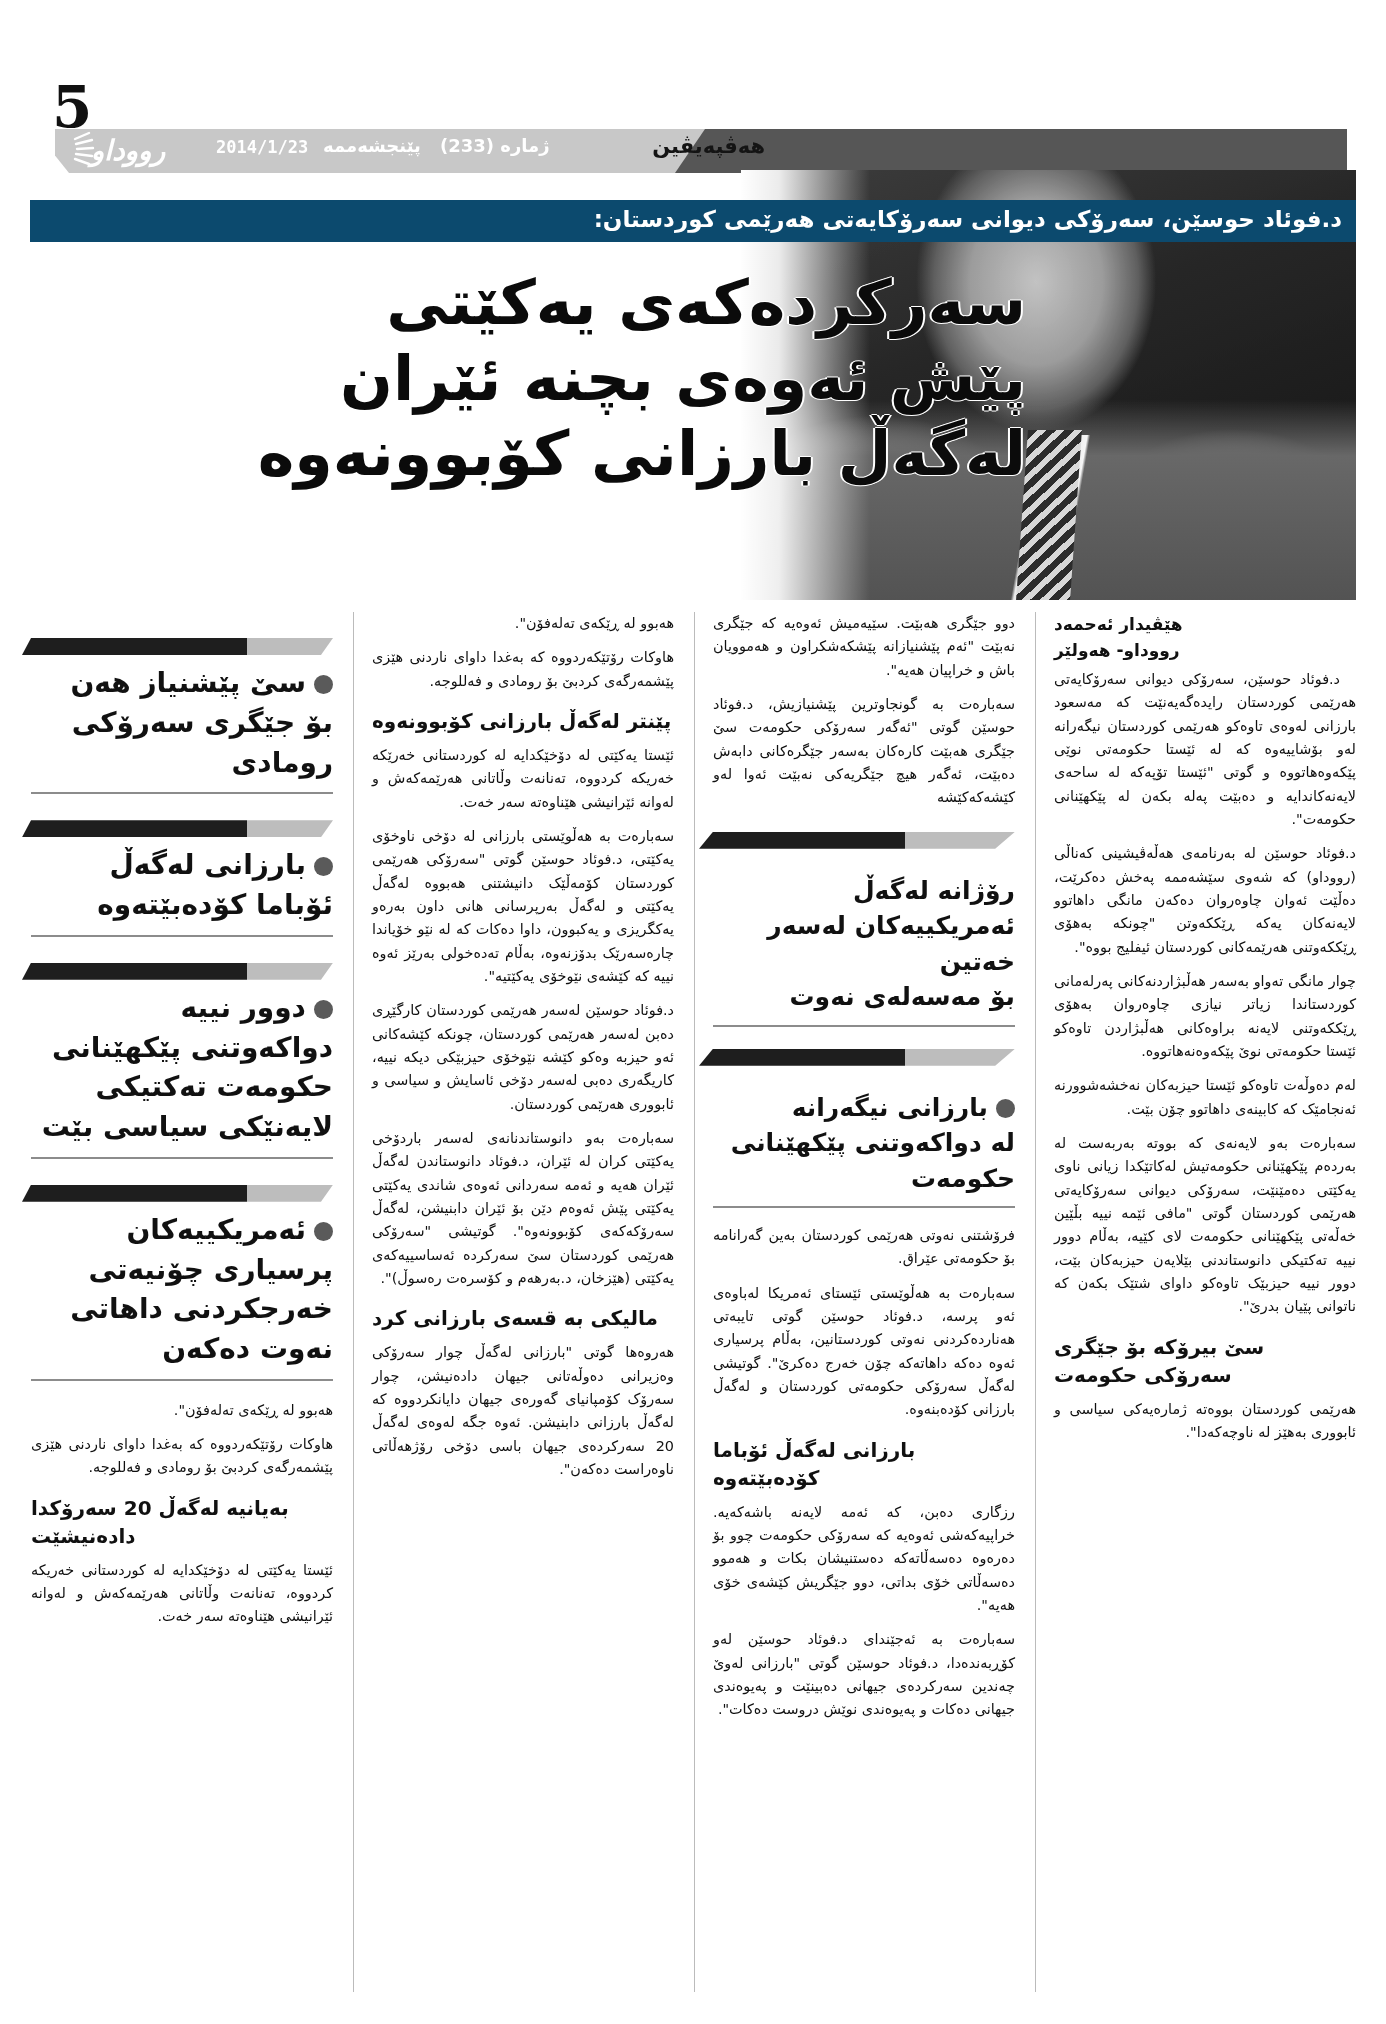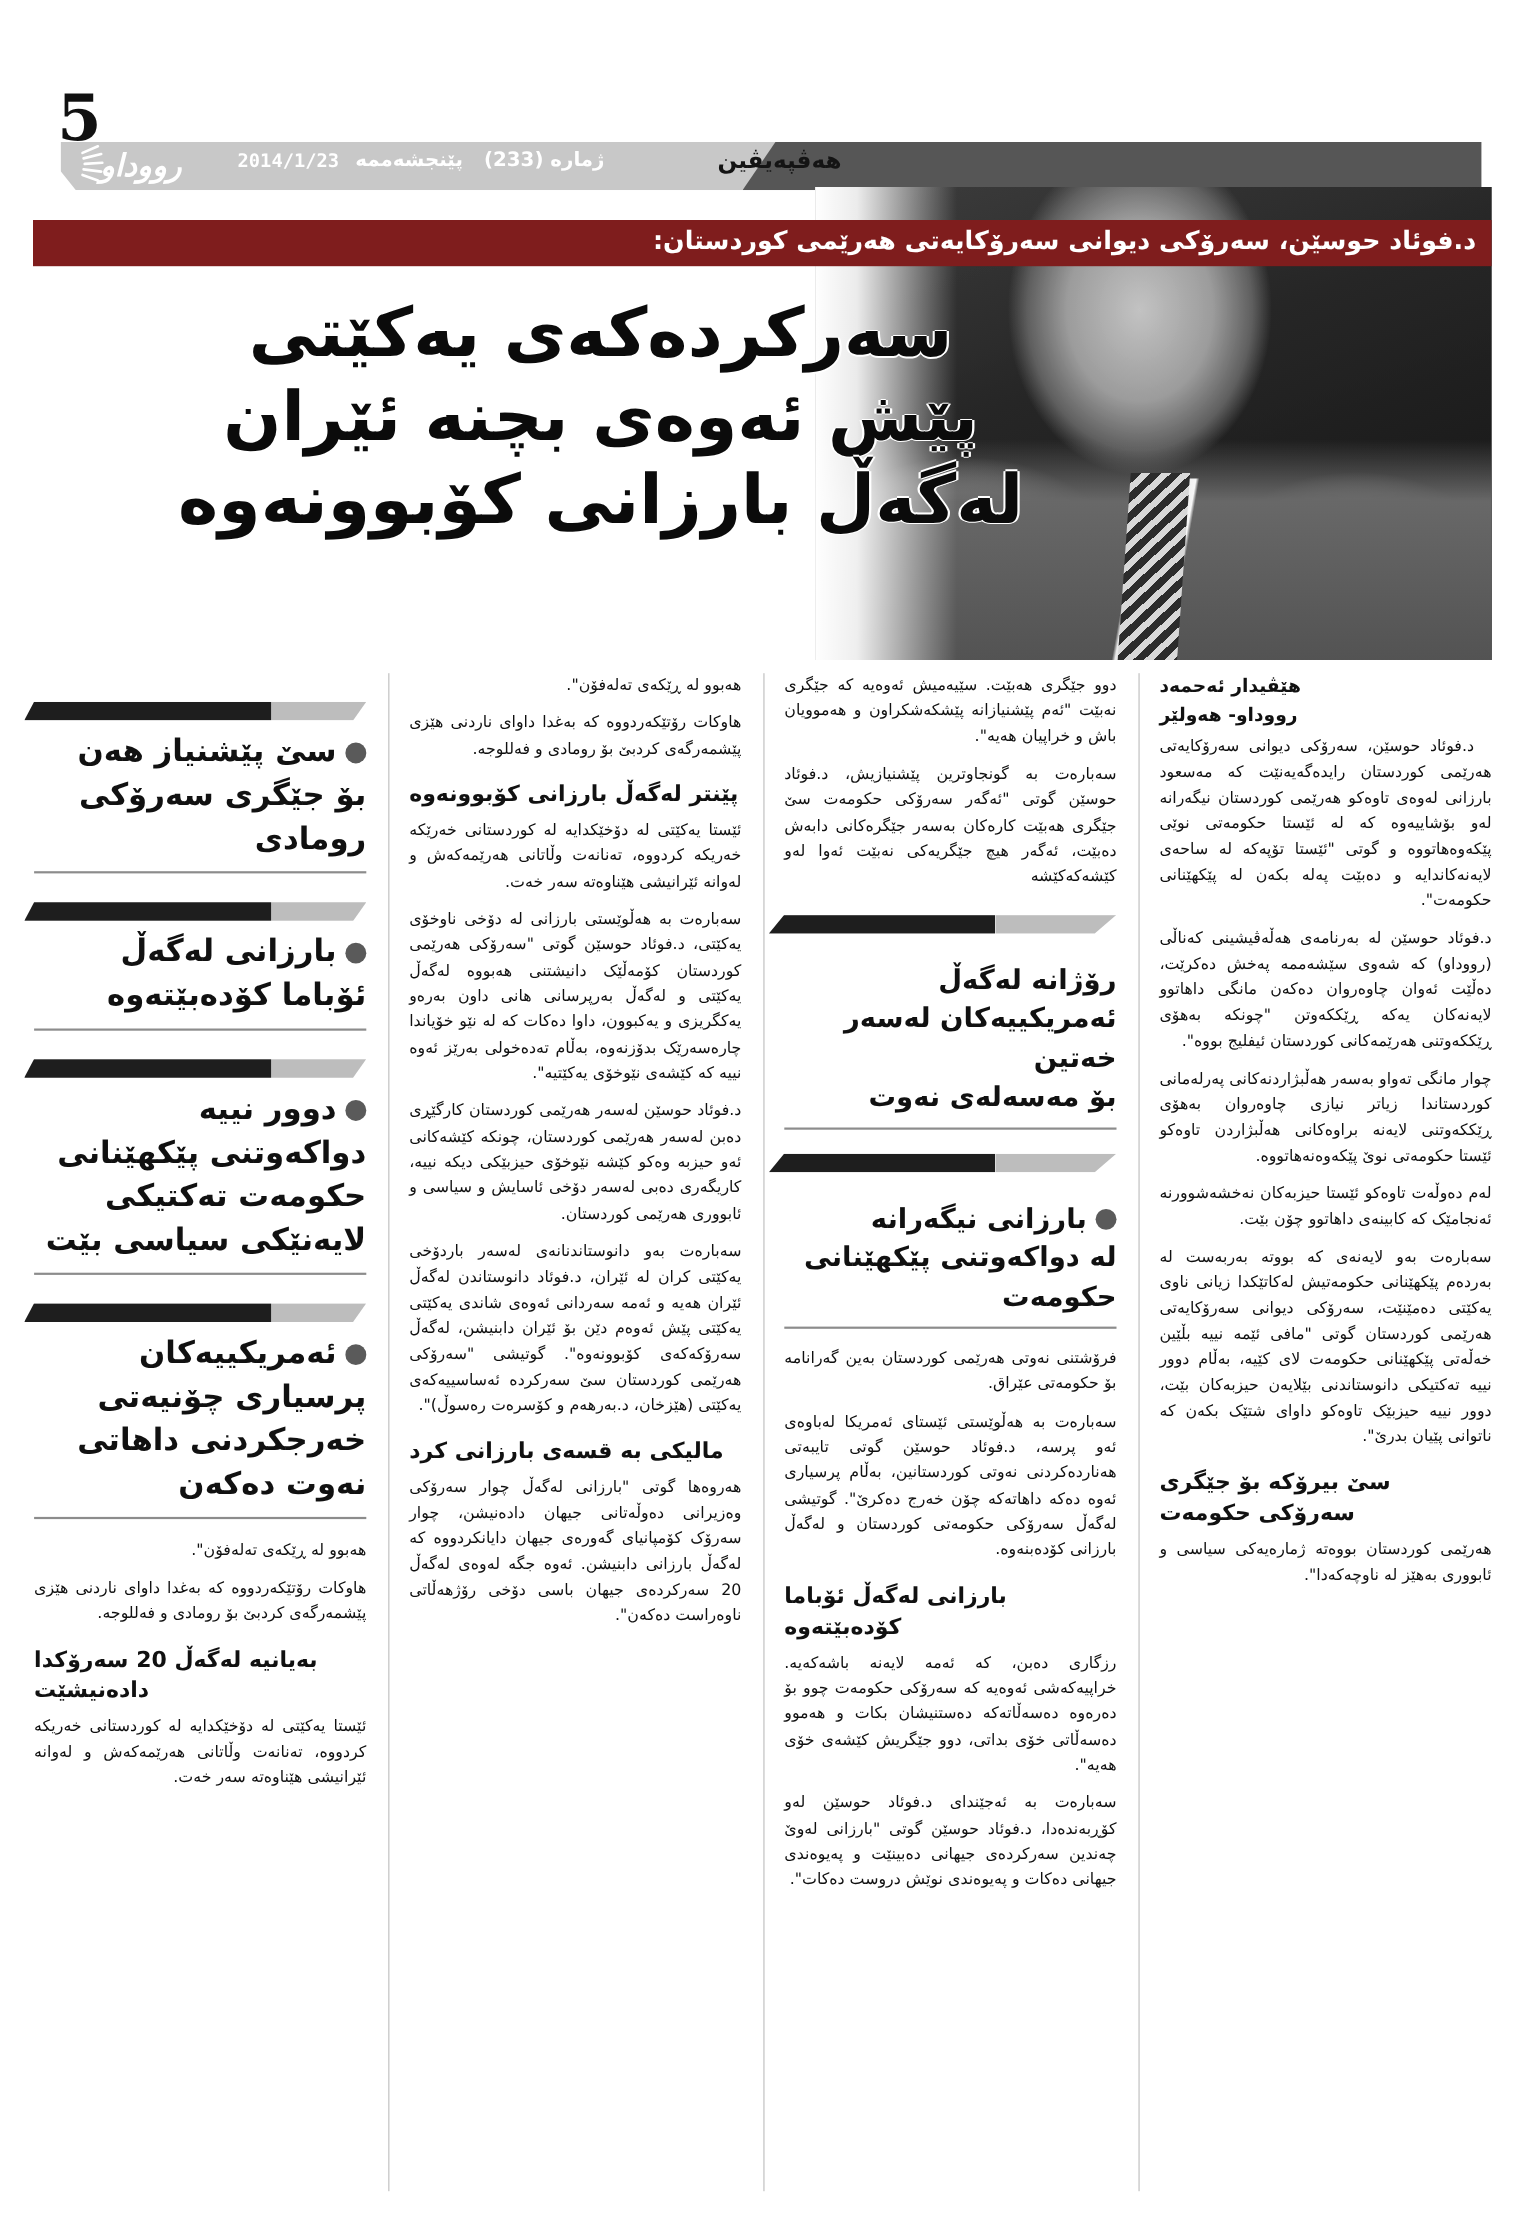--- a/index.html
+++ b/index.html
@@ -45,24 +45,24 @@
      filter:grayscale(1);}
   .photo-tie{position:absolute;left:50%;bottom:0;width:54px;height:170px;margin-left:-27px;
      background:repeating-linear-gradient(135deg,#2c2c2c 0 7px,#d8d8d8 7px 13px);
      transform:skewX(-4deg);}
   .photo-collar{position:absolute;left:50%;bottom:0;width:120px;height:165px;margin-left:-60px;
      background:linear-gradient(100deg,rgba(255,255,255,0) 34%,#e9e9e9 36%,#f3f3f3 42%,rgba(255,255,255,0) 44%,
                 rgba(255,255,255,0) 58%,#ededed 60%,#f6f6f6 66%,rgba(255,255,255,0) 68%);}
   .hero-fade{position:absolute;left:-1px;top:0;width:130px;height:100%;
      background:linear-gradient(90deg,#fff 0%,rgba(255,255,255,.9) 30%,rgba(255,255,255,0) 100%);}
 
-  .kicker{position:absolute;right:0;top:40px;left:0;height:42px;background:#7f1d1d;padding-left:25px;}
+  .kicker{position:absolute;right:0;top:40px;left:0;height:42px;background:#0c4a6e;padding-left:25px;}
   .kicker-text{position:absolute;right:14px;top:6px;color:#fff;font-size:23px;font-weight:700;letter-spacing:-.4px;}
 
-  .headline{position:absolute;right:330px;top:105px;width:960px;text-align:center;}
+  .headline{position:absolute;right:330px;top:105px;width:960px;text-align:right;}
   .hl-line{font-size:62px;font-weight:700;line-height:1.22;color:#0b0b0b;letter-spacing:-1px;
            text-shadow:1px 0 0 #fff,-1px 0 0 #fff,0 1px 0 #fff,0 -1px 0 #fff,2px 0 0 #fff,-2px 0 0 #fff;}
 
   
   .cols{position:absolute;left:30px;top:612px;width:1326px;height:1380px;}
   .col{position:absolute;top:0;width:302px;}
   .col-1{right:0;}     
   .col-2{right:341px;}
   .col-3{right:682px;}
   .col-4{right:1023px;}

